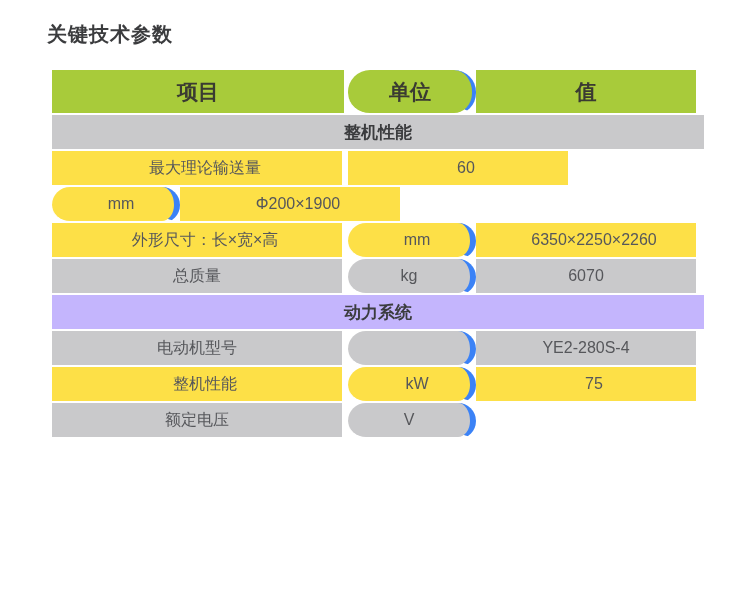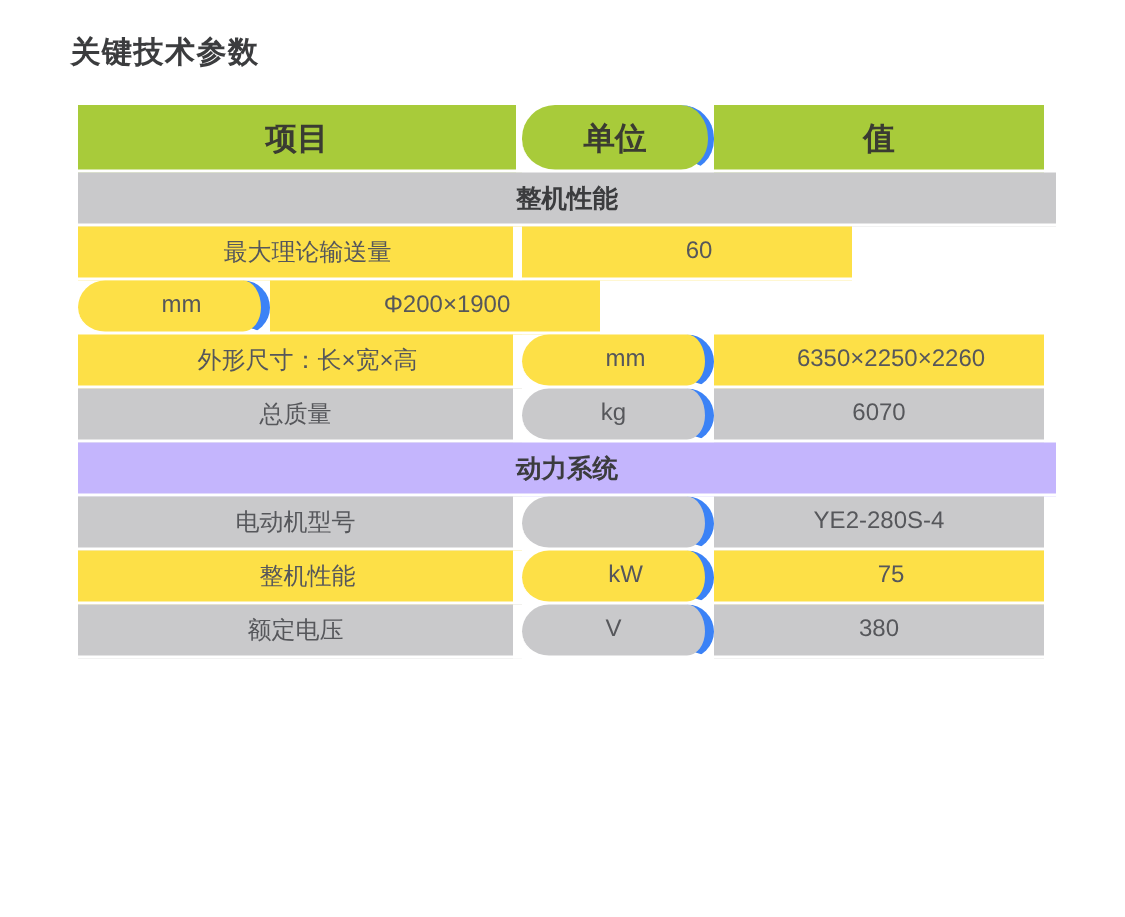--- a/index.html
+++ b/index.html
@@ -113,17 +113,16 @@
       <div class="cell c3">YE2-280S-4</div>
     </div>
     <div class="row bg-light">
       <div class="cell c1">整机性能</div>
       <div class="cell c2">kW</div>
       <div class="cell c3">75</div>
     </div>
     <div class="row bg-dark">
       <div class="cell c1">额定电压</div>
       <div class="cell c2">V</div>
-      <div class="cell c3">380</div>
     </div>
 
   </div>
 </div>
 
 </body></html>

